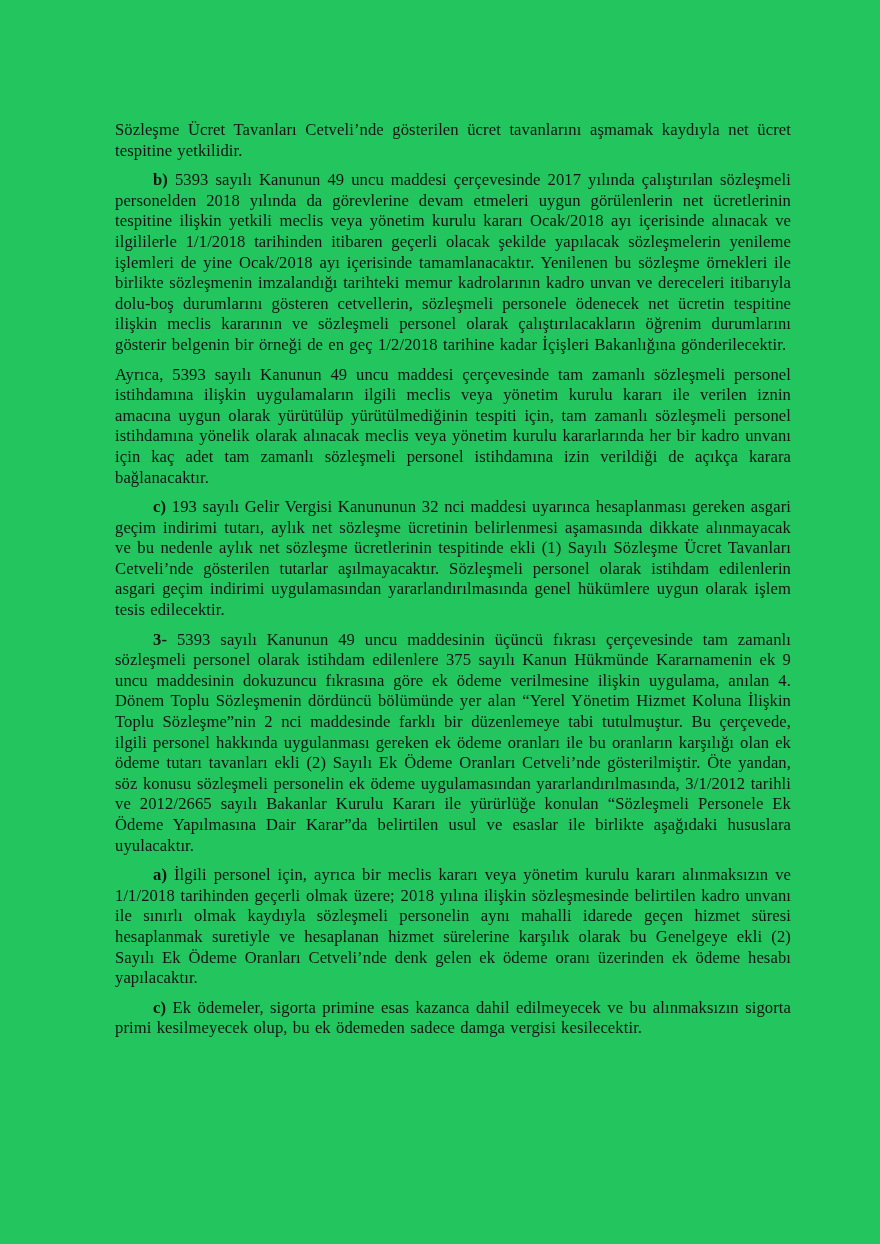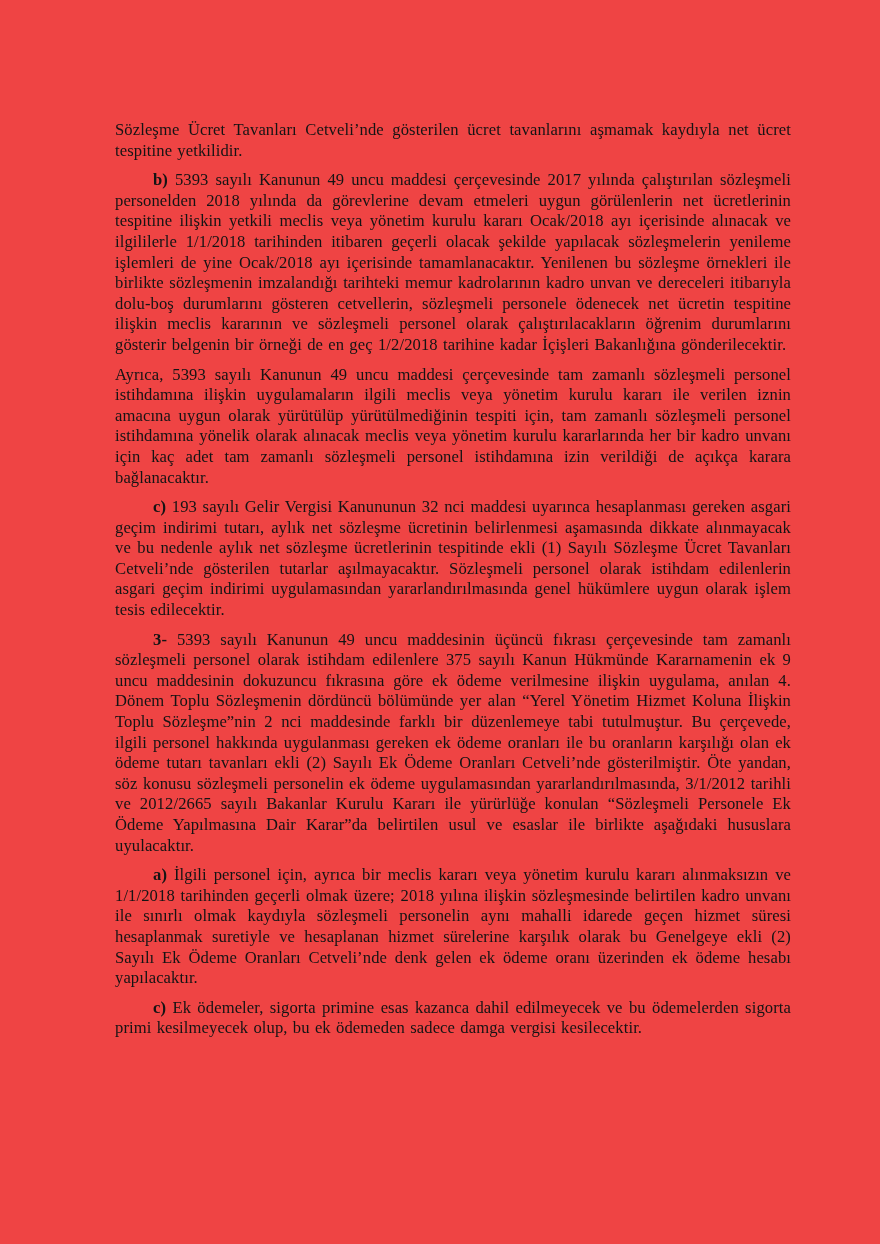--- a/index.html
+++ b/index.html
@@ -4,21 +4,21 @@
 <style>
   html, body {
     margin: 0;
     padding: 0;
     background: #ffffff;
   }
   .page {
     position: relative;
     width: 880px;
     height: 1244px;
-    background: #ef4444;
+    background: #22c55e;
     overflow: hidden;
     font-family: "Liberation Serif", "DejaVu Serif", serif;
     color: #141414;
   }
   .textblock {
     position: absolute;
     left: 115px;
     top: 120px;
     width: 676px;
   }
@@ -49,16 +49,16 @@
 
     <p class="para"><span>Ayrıca, 5393 sayılı Kanunun 49 uncu maddesi çerçevesinde tam zamanlı sözleşmeli personel istihdamına ilişkin uygulamaların ilgili meclis veya yönetim kurulu kararı ile verilen iznin amacına uygun olarak yürütülüp yürütülmediğinin tespiti için, tam zamanlı sözleşmeli personel istihdamına yönelik olarak alınacak meclis veya yönetim kurulu kararlarında her bir kadro unvanı için kaç adet tam zamanlı sözleşmeli personel istihdamına izin verildiği de açıkça karara bağlanacaktır.</span></p>
 
     <p class="para indent"><b class="lbl">c)</b><span> 193 sayılı Gelir Vergisi Kanununun 32 nci maddesi uyarınca hesaplanması gereken asgari geçim indirimi tutarı, aylık net sözleşme ücretinin belirlenmesi aşamasında dikkate alınmayacak ve bu nedenle aylık net sözleşme ücretlerinin tespitinde ekli (1) Sayılı Sözleşme Ücret Tavanları Cetveli’nde gösterilen tutarlar aşılmayacaktır. Sözleşmeli personel olarak istihdam edilenlerin asgari geçim indirimi uygulamasından yararlandırılmasında genel hükümlere uygun olarak işlem tesis edilecektir.</span></p>
 
     <p class="para indent"><b class="lbl">3-</b><span> 5393 sayılı Kanunun 49 uncu maddesinin üçüncü fıkrası çerçevesinde tam zamanlı sözleşmeli personel olarak istihdam edilenlere 375 sayılı Kanun Hükmünde Kararnamenin ek 9 uncu maddesinin dokuzuncu fıkrasına göre ek ödeme verilmesine ilişkin uygulama, anılan 4. Dönem Toplu Sözleşmenin dördüncü bölümünde yer alan “Yerel Yönetim Hizmet Koluna İlişkin Toplu Sözleşme”nin 2 nci maddesinde farklı bir düzenlemeye tabi tutulmuştur. Bu çerçevede, ilgili personel hakkında uygulanması gereken ek ödeme oranları ile bu oranların karşılığı olan ek ödeme tutarı tavanları ekli (2) Sayılı Ek Ödeme Oranları Cetveli’nde gösterilmiştir. Öte yandan, söz konusu sözleşmeli personelin ek ödeme uygulamasından yararlandırılmasında, 3/1/2012 tarihli ve 2012/2665 sayılı Bakanlar Kurulu Kararı ile yürürlüğe konulan “Sözleşmeli Personele Ek Ödeme Yapılmasına Dair Karar”da belirtilen usul ve esaslar ile birlikte aşağıdaki hususlara uyulacaktır.</span></p>
 
     <p class="para indent"><b class="lbl">a)</b><span> İlgili personel için, ayrıca bir meclis kararı veya yönetim kurulu kararı alınmaksızın ve 1/1/2018 tarihinden geçerli olmak üzere; 2018 yılına ilişkin sözleşmesinde belirtilen kadro unvanı ile sınırlı olmak kaydıyla sözleşmeli personelin aynı mahalli idarede geçen hizmet süresi hesaplanmak suretiyle ve hesaplanan hizmet sürelerine karşılık olarak bu Genelgeye ekli (2) Sayılı Ek Ödeme Oranları Cetveli’nde denk gelen ek ödeme oranı üzerinden ek ödeme hesabı yapılacaktır.</span></p>
 
 
-    <p class="para indent"><b class="lbl">c)</b><span> Ek ödemeler, sigorta primine esas kazanca dahil edilmeyecek ve bu ödemelerden sigorta primi kesilmeyecek olup, bu ek ödemeden sadece damga vergisi kesilecektir.</span></p>
+    <p class="para indent"><b class="lbl">c)</b><span> Ek ödemeler, sigorta primine esas kazanca dahil edilmeyecek ve bu alınmaksızın sigorta primi kesilmeyecek olup, bu ek ödemeden sadece damga vergisi kesilecektir.</span></p>
 
   </div>
 </div>
 
 </body></html>

